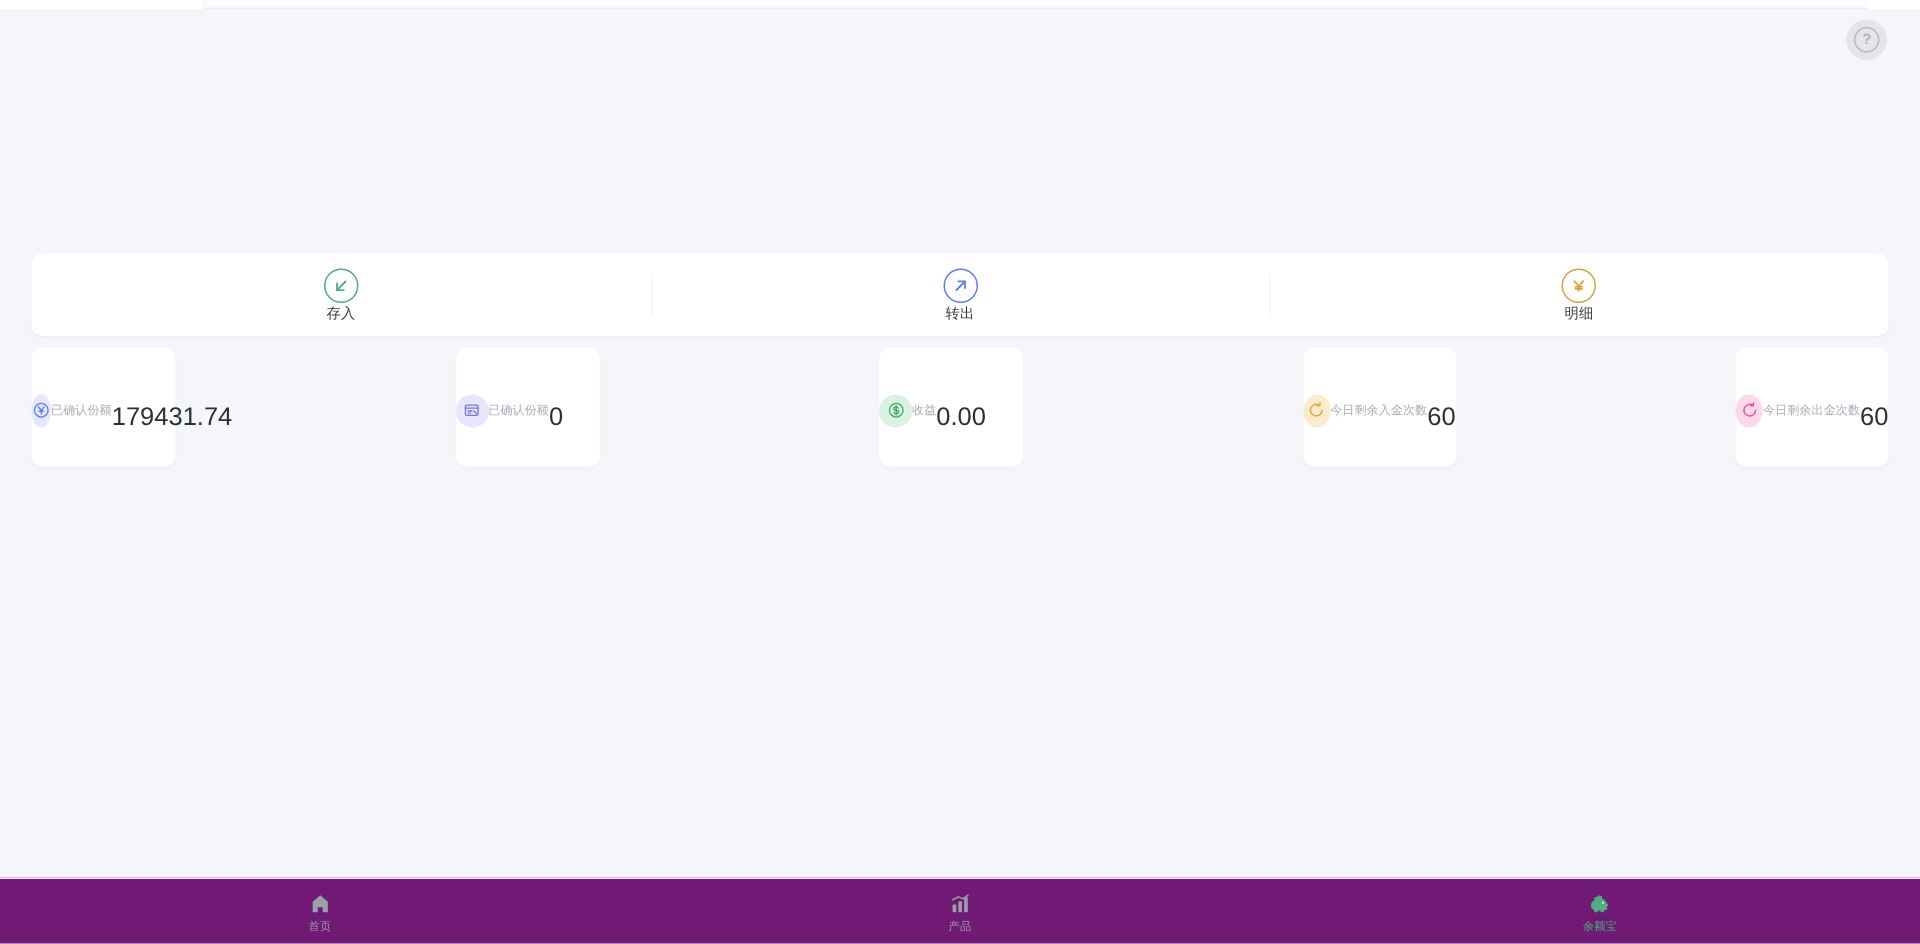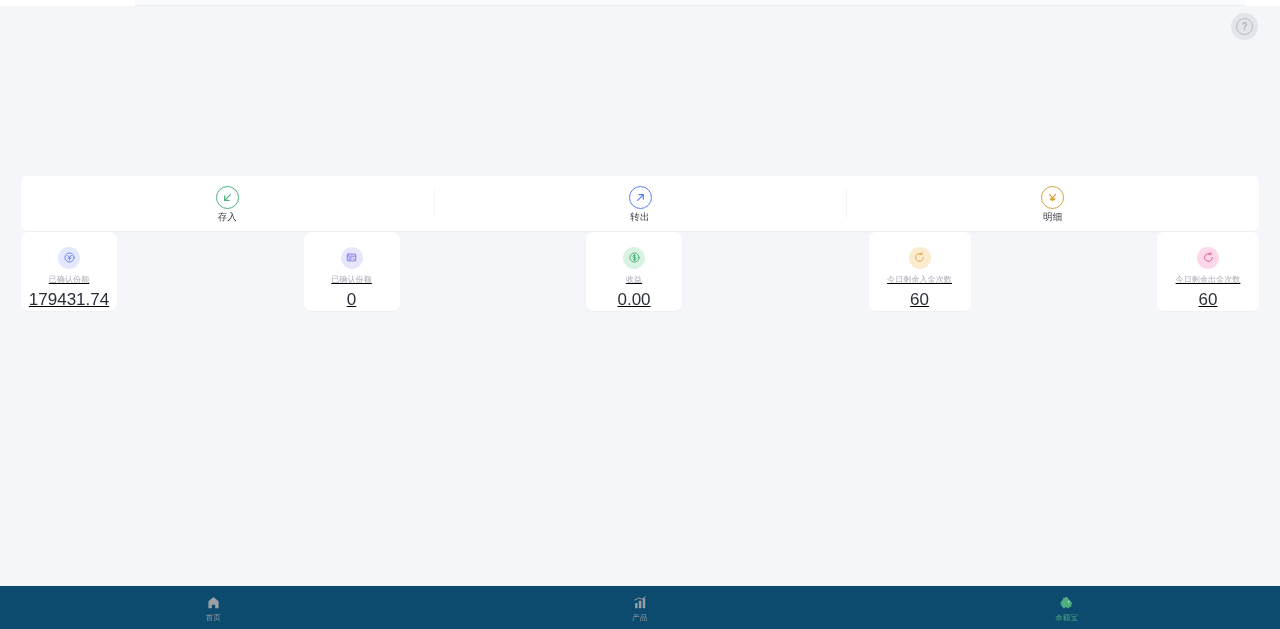--- a/index.html
+++ b/index.html
@@ -64,21 +64,21 @@
     font-size: 10px;
     line-height: 1;
     color: #b0b3b9;
     font-weight: 600;
   }
 
   
   .action-bar {
     position: absolute;
     left: 21px;
-    top: 176px;
+    top: 169px;
     width: 1238px;
     height: 55px;
     background: #ffffff;
     border-radius: 7px;
     display: flex;
     box-shadow: 0 1px 2px rgba(30,40,70,0.035);
   }
   .action-item {
     flex: 1 1 0;
     position: relative;
@@ -125,27 +125,26 @@
     height: 79px;
     display: flex;
     justify-content: space-between;
   }
   .stat-card {
     width: 96px;
     height: 79px;
     background: #ffffff;
     border-radius: 7px;
     display: flex;
-    flex-direction: column;
-    align-items: center;
-    justify-content: center;
+    flex-direction: row;
+    align-items: center;
+    justify-content: flex-start;
     padding-top: 11px;
     box-sizing: border-box;
     box-shadow: 0 1px 2px rgba(30,40,70,0.035);
-    text-decoration: underline;
   }
   .stat-icon {
     width: 22px;
     height: 22px;
     border-radius: 50%;
     display: flex;
     align-items: center;
     justify-content: center;
     margin-bottom: 7px;
   }
@@ -165,21 +164,21 @@
     white-space: nowrap;
   }
 
   
   .bottom-nav {
     position: absolute;
     left: 0;
     bottom: 0;
     width: 1280px;
     height: 43px;
-    background: #0c4a6e;
+    background: #701a75;
     border-top: 1px solid #eef0f3;
     display: flex;
   }
   .nav-item {
     flex: 1 1 0;
     display: flex;
     flex-direction: column;
     align-items: center;
     justify-content: center;
     gap: 3px;

